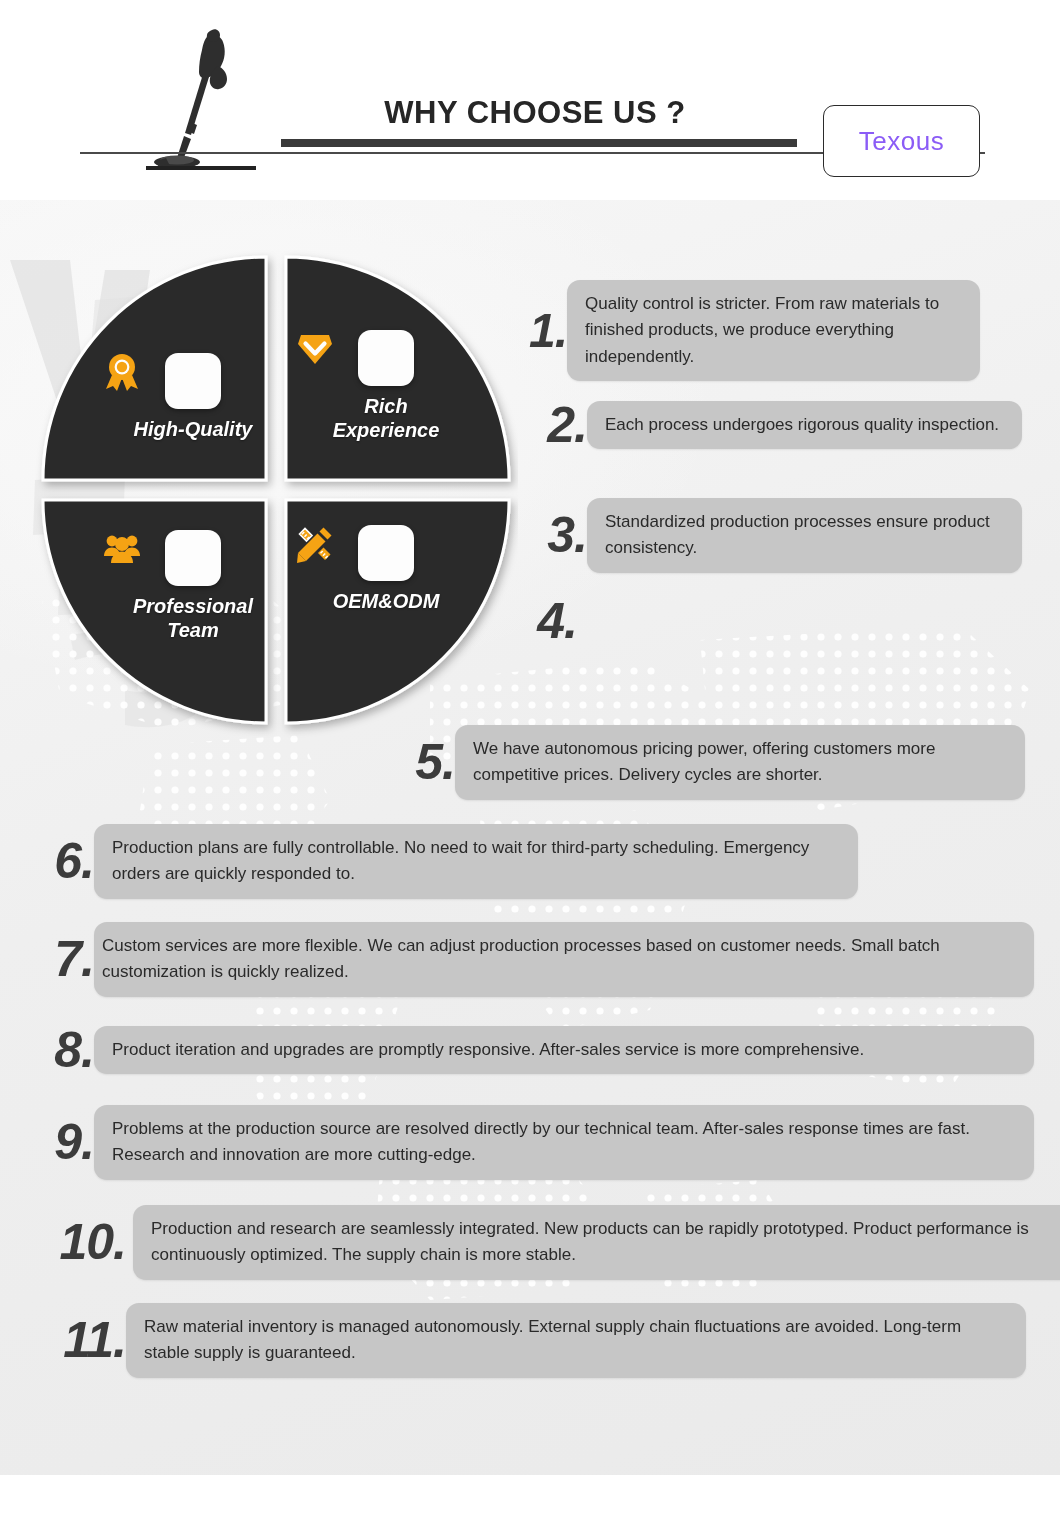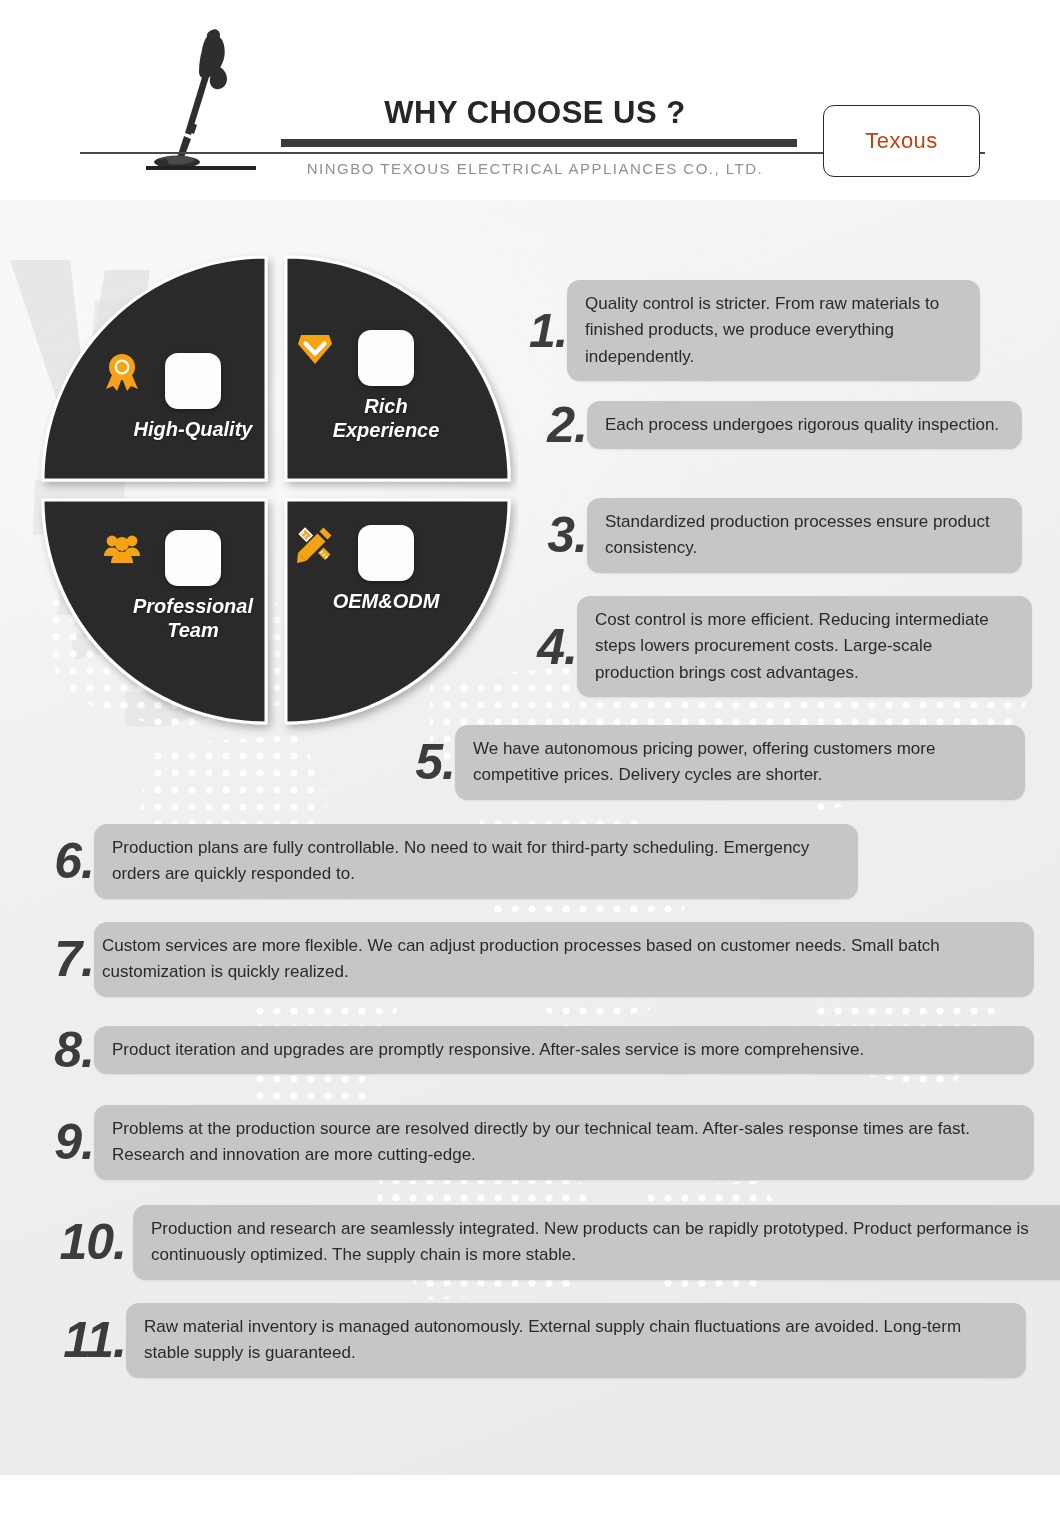--- a/index.html
+++ b/index.html
@@ -28,21 +28,21 @@
   #subtitle{
     position:absolute;left:200px;top:160px;width:670px;text-align:center;
     font-size:15px;color:#909090;letter-spacing:1.5px;
   }
 
   #logo-box{
     position:absolute;left:823px;top:105px;width:155px;height:70px;
     border:1.6px solid #2b2b2b;border-radius:11px;background:#fff;
     display:flex;align-items:center;justify-content:center;
   }
-  #logo-box span{font-size:22px;color:#c2410c;letter-spacing:.5px;text-align:center;}
+  #logo-box span{font-size:26px;color:#8b5cf6;letter-spacing:.5px;text-align:center;}
 
   
   #body-panel{
     position:absolute;left:0;top:200px;width:1060px;height:1275px;
     background:
       radial-gradient(ellipse 700px 420px at 22% 16%, #fafafa 0%, rgba(250,250,250,0) 70%),
       linear-gradient(160deg,#f7f7f7 0%,#efefef 45%,#eaeaea 100%);
     overflow:hidden;
   }
 
@@ -123,21 +123,20 @@
           <ellipse cx="31" cy="138" rx="17" ry="4.5" fill="#4a4a4a"></ellipse>
           <path d="M10 139 l10 -3 l3 6 l-11 2 z"></path>
         </g>
         <rect x="0" y="144" width="110" height="4" fill="#222"></rect>
       </svg>
     </div>
 
     <div id="title">WHY CHOOSE US ?</div>
     <div id="title-bar-thick"></div>
     <div id="title-rule"></div>
-    <div id="subtitle">NINGBO TEXOUS ELECTRICAL APPLIANCES CO., LTD.</div>
 
     <div id="logo-box">
       <span>Texous</span>
     </div>
   </div>
 
   <div id="body-panel">
 
     <div id="watermark">
       <svg width="330" height="520" viewBox="0 0 330 520" xmlns="http://www.w3.org/2000/svg">
@@ -263,21 +262,20 @@
       <div class="pill">Each process undergoes rigorous quality inspection.</div>
     </div>
 
     <div class="item" id="it3">
       <div class="num big">3.</div>
       <div class="pill">Standardized production processes ensure product consistency.</div>
     </div>
 
     <div class="item" id="it4">
       <div class="num big">4.</div>
-      <div class="pill">Cost control is more efficient. Reducing intermediate steps lowers procurement costs. Large-scale production brings cost advantages.</div>
     </div>
 
     <div class="item" id="it5">
       <div class="num big">5.</div>
       <div class="pill">We have autonomous pricing power, offering customers more competitive prices. Delivery cycles are shorter.</div>
     </div>
 
     <div class="item" id="it6">
       <div class="num big">6.</div>
       <div class="pill">Production plans are fully controllable. No need to wait for third-party scheduling. Emergency orders are quickly responded to.</div>

